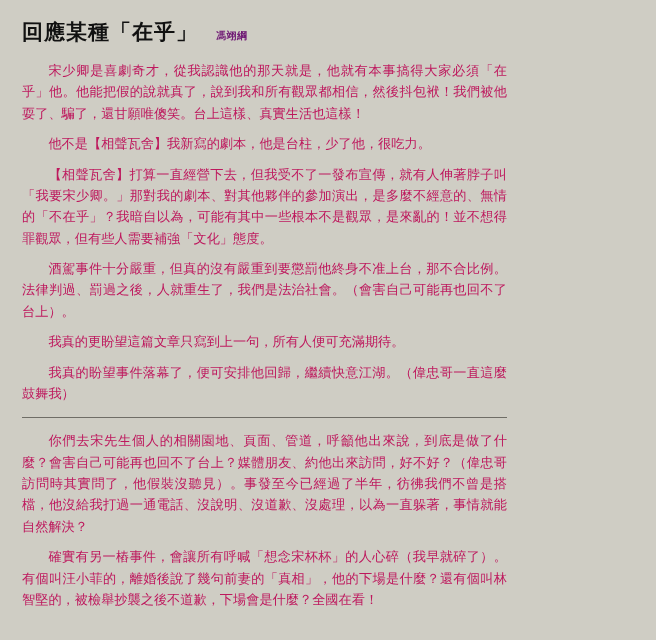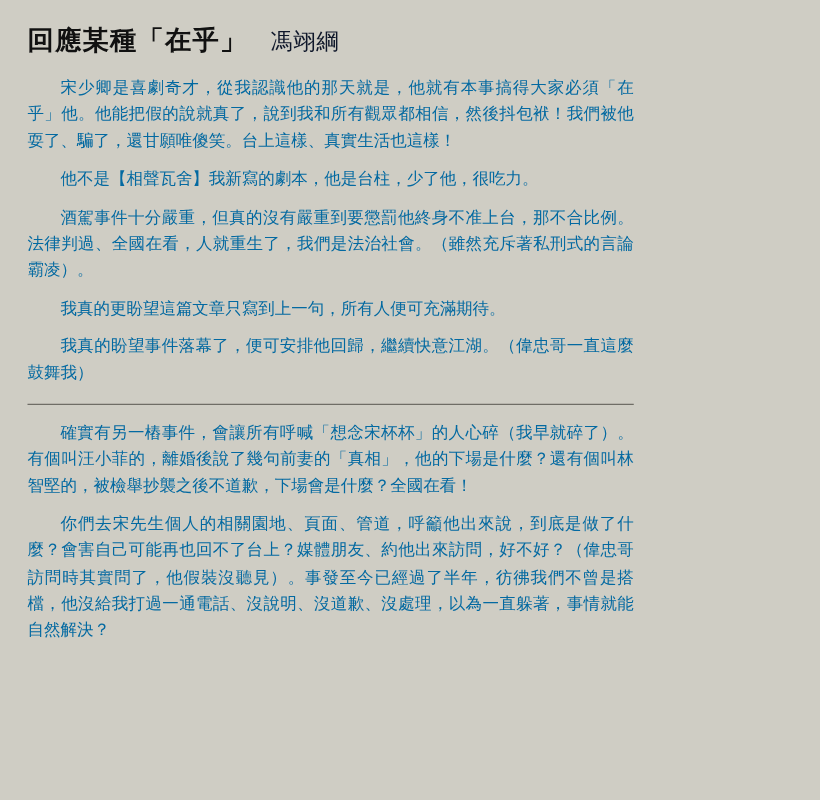--- a/index.html
+++ b/index.html
@@ -26,29 +26,30 @@
     gap: 18px;
     margin-bottom: 14px;
   }
   .title {
     font-size: 21px;
     font-weight: 700;
     letter-spacing: 1px;
     color: #111;
   }
   .author {
-    font-size: 18px;
-    color: #0f172a;
+    font-size: 10px;
+    color: #701a75;
     letter-spacing: 0.5px;
+    font-weight: bold;
   }
   .article {
     font-size: 13.2px;
     line-height: 1.62;
     text-align: justify;
-    color: #0369a1;
+    color: #be185d;
   }
   .para {
     margin: 0 0 9px 0;
     text-indent: 2em;
   }
   .divider {
     border: none;
     border-top: 1px solid #6f6d66;
     margin: 13px 0 12px 0;
   }
@@ -59,23 +60,24 @@
 <div class="page">
 
   <div class="title-row">
     <div class="title">回應某種「在乎」</div>
     <div class="author">馮翊綱</div>
   </div>
 
   <div class="article">
     <p class="para">宋少卿是喜劇奇才，從我認識他的那天就是，他就有本事搞得大家必須「在乎」他。他能把假的說就真了，說到我和所有觀眾都相信，然後抖包袱！我們被他耍了、騙了，還甘願唯傻笑。台上這樣、真實生活也這樣！</p>
     <p class="para">他不是【相聲瓦舍】我新寫的劇本，他是台柱，少了他，很吃力。</p>
-    <p class="para">酒駕事件十分嚴重，但真的沒有嚴重到要懲罰他終身不准上台，那不合比例。法律判過、全國在看，人就重生了，我們是法治社會。（雖然充斥著私刑式的言論霸凌）。</p>
+    <p class="para">【相聲瓦舍】打算一直經營下去，但我受不了一發布宣傳，就有人伸著脖子叫「我要宋少卿。」那對我的劇本、對其他夥伴的參加演出，是多麼不經意的、無情的「不在乎」？我暗自以為，可能有其中一些根本不是觀眾，是來亂的！並不想得罪觀眾，但有些人需要補強「文化」態度。</p>
+    <p class="para">酒駕事件十分嚴重，但真的沒有嚴重到要懲罰他終身不准上台，那不合比例。法律判過、罰過之後，人就重生了，我們是法治社會。（會害自己可能再也回不了台上）。</p>
     <p class="para">我真的更盼望這篇文章只寫到上一句，所有人便可充滿期待。</p>
     <p class="para">我真的盼望事件落幕了，便可安排他回歸，繼續快意江湖。（偉忠哥一直這麼鼓舞我）</p>
 
     <hr class="divider">
 
+    <p class="para">你們去宋先生個人的相關園地、頁面、管道，呼籲他出來說，到底是做了什麼？會害自己可能再也回不了台上？媒體朋友、約他出來訪問，好不好？（偉忠哥訪問時其實問了，他假裝沒聽見）。事發至今已經過了半年，彷彿我們不曾是搭檔，他沒給我打過一通電話、沒說明、沒道歉、沒處理，以為一直躲著，事情就能自然解決？</p>
     <p class="para">確實有另一樁事件，會讓所有呼喊「想念宋杯杯」的人心碎（我早就碎了）。有個叫汪小菲的，離婚後說了幾句前妻的「真相」，他的下場是什麼？還有個叫林智堅的，被檢舉抄襲之後不道歉，下場會是什麼？全國在看！</p>
-    <p class="para">你們去宋先生個人的相關園地、頁面、管道，呼籲他出來說，到底是做了什麼？會害自己可能再也回不了台上？媒體朋友、約他出來訪問，好不好？（偉忠哥訪問時其實問了，他假裝沒聽見）。事發至今已經過了半年，彷彿我們不曾是搭檔，他沒給我打過一通電話、沒說明、沒道歉、沒處理，以為一直躲著，事情就能自然解決？</p>
   </div>
 
 </div>
 
 </body></html>

